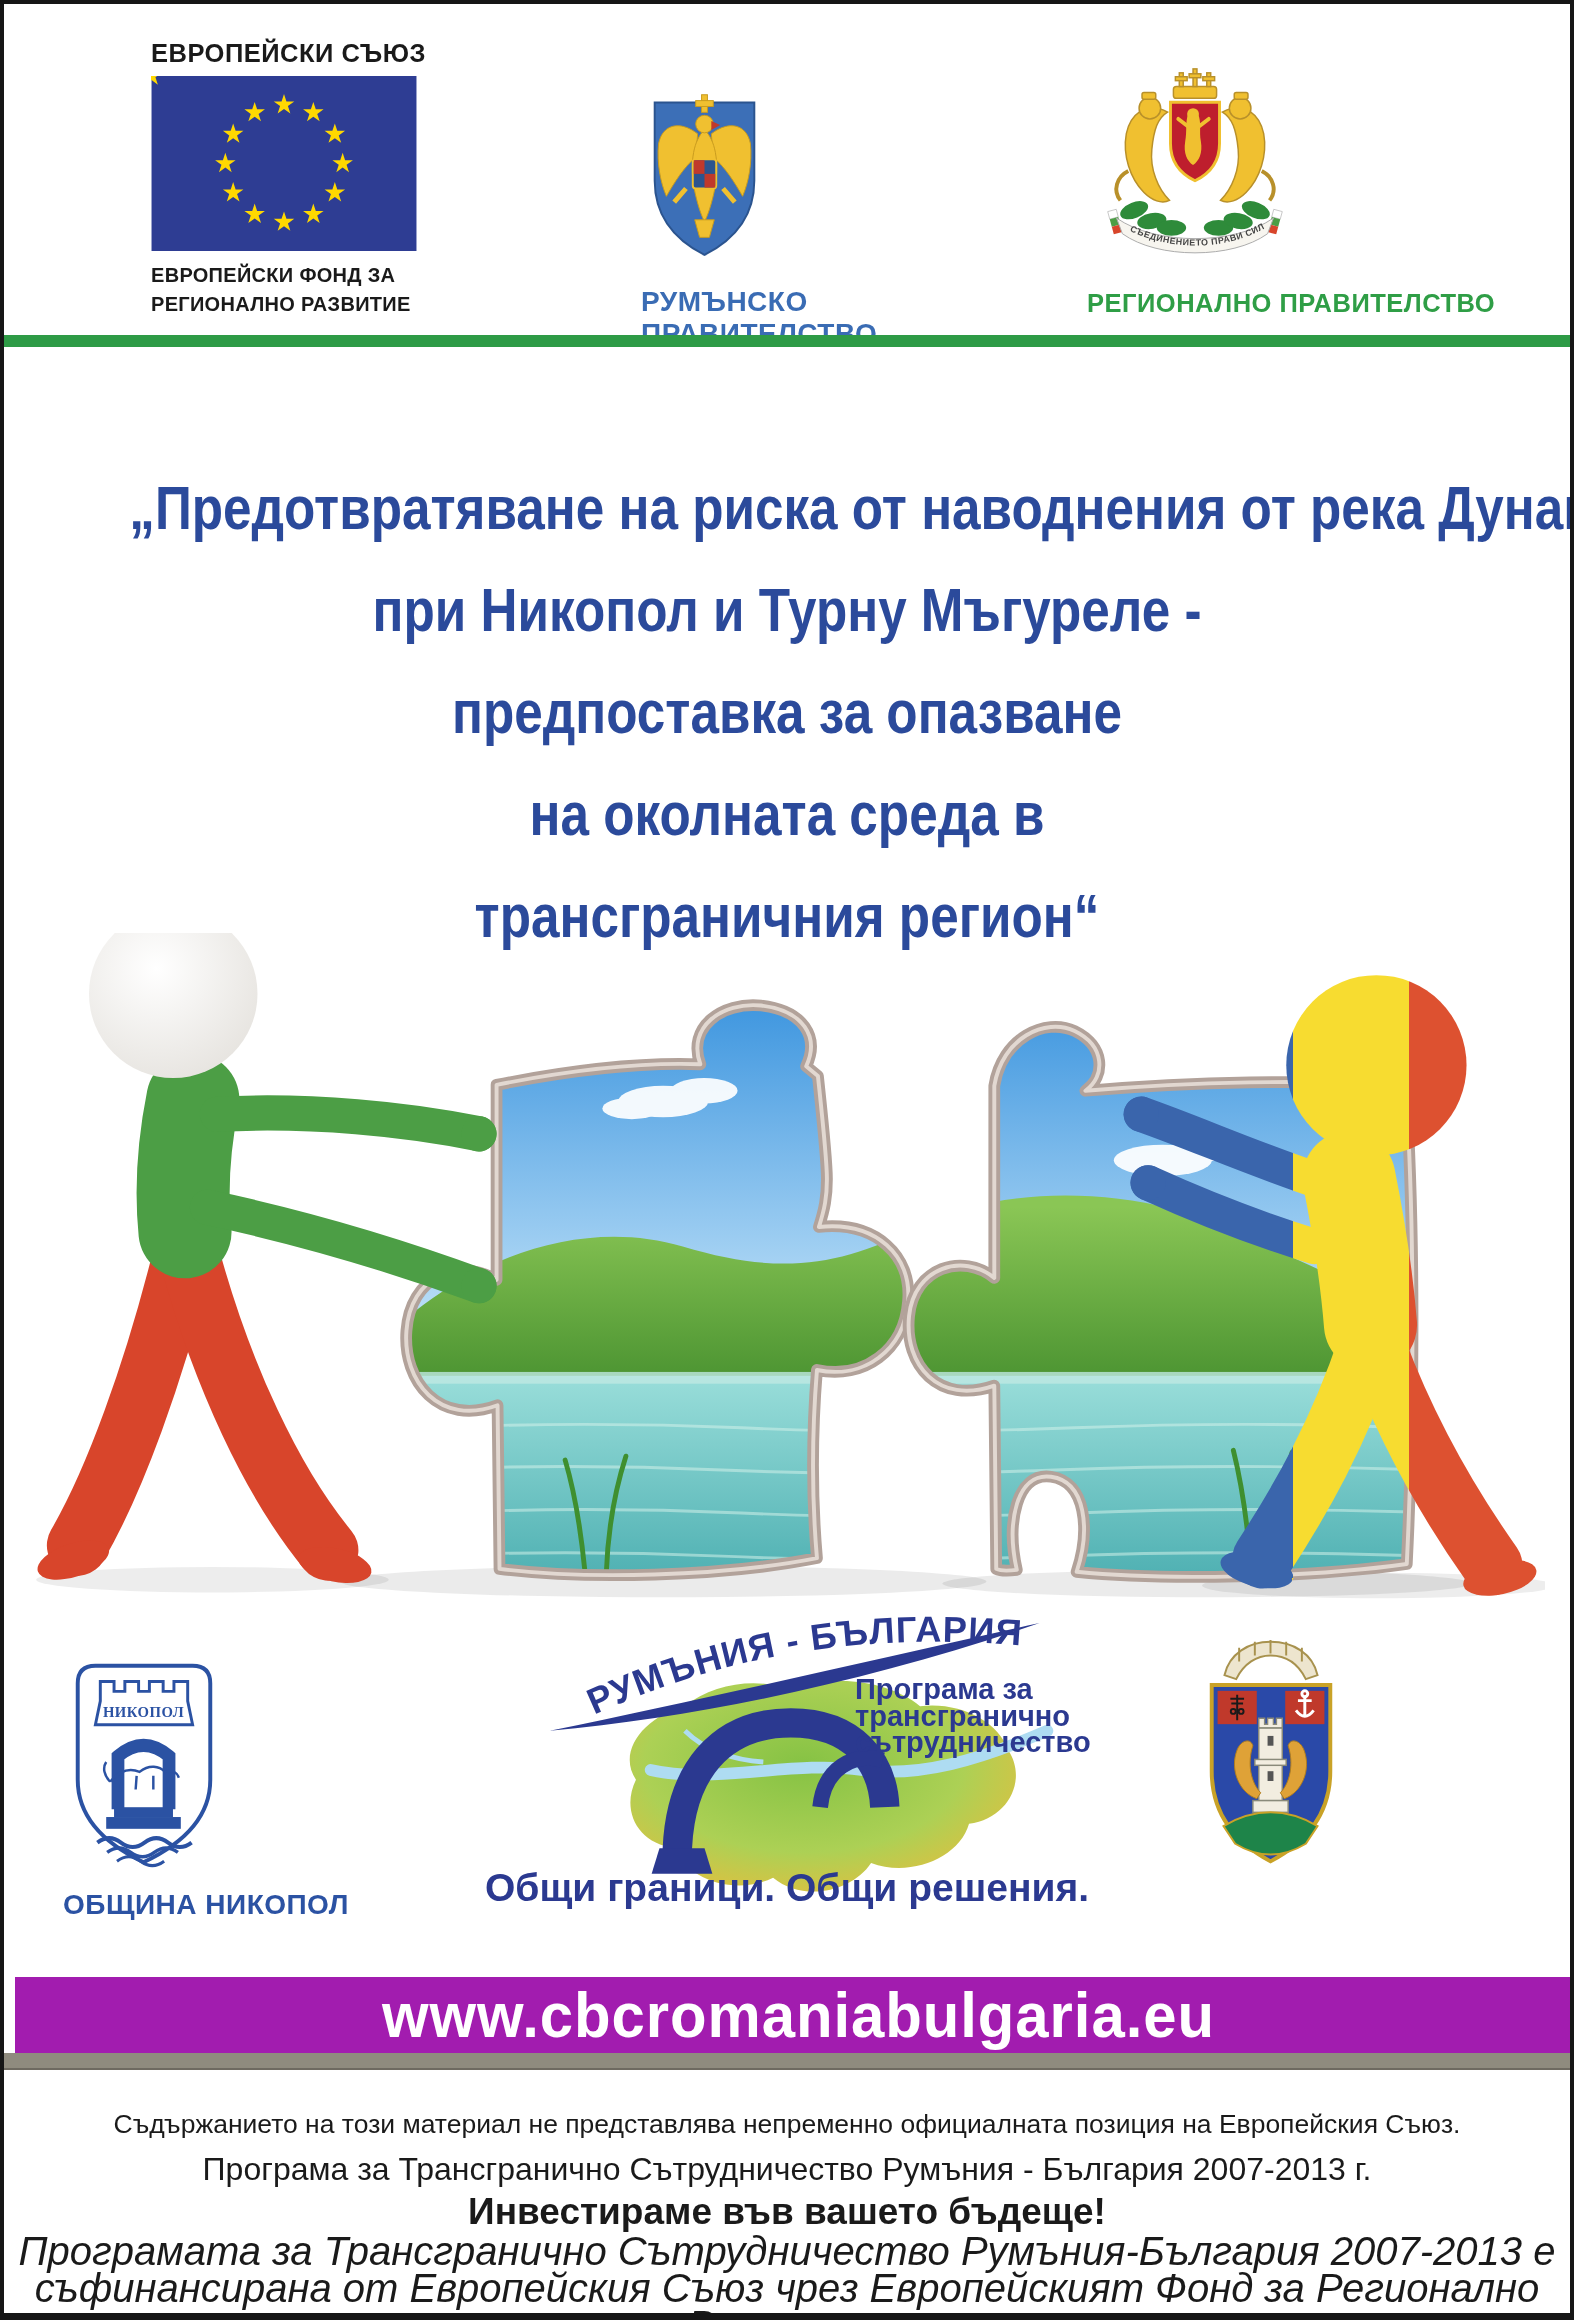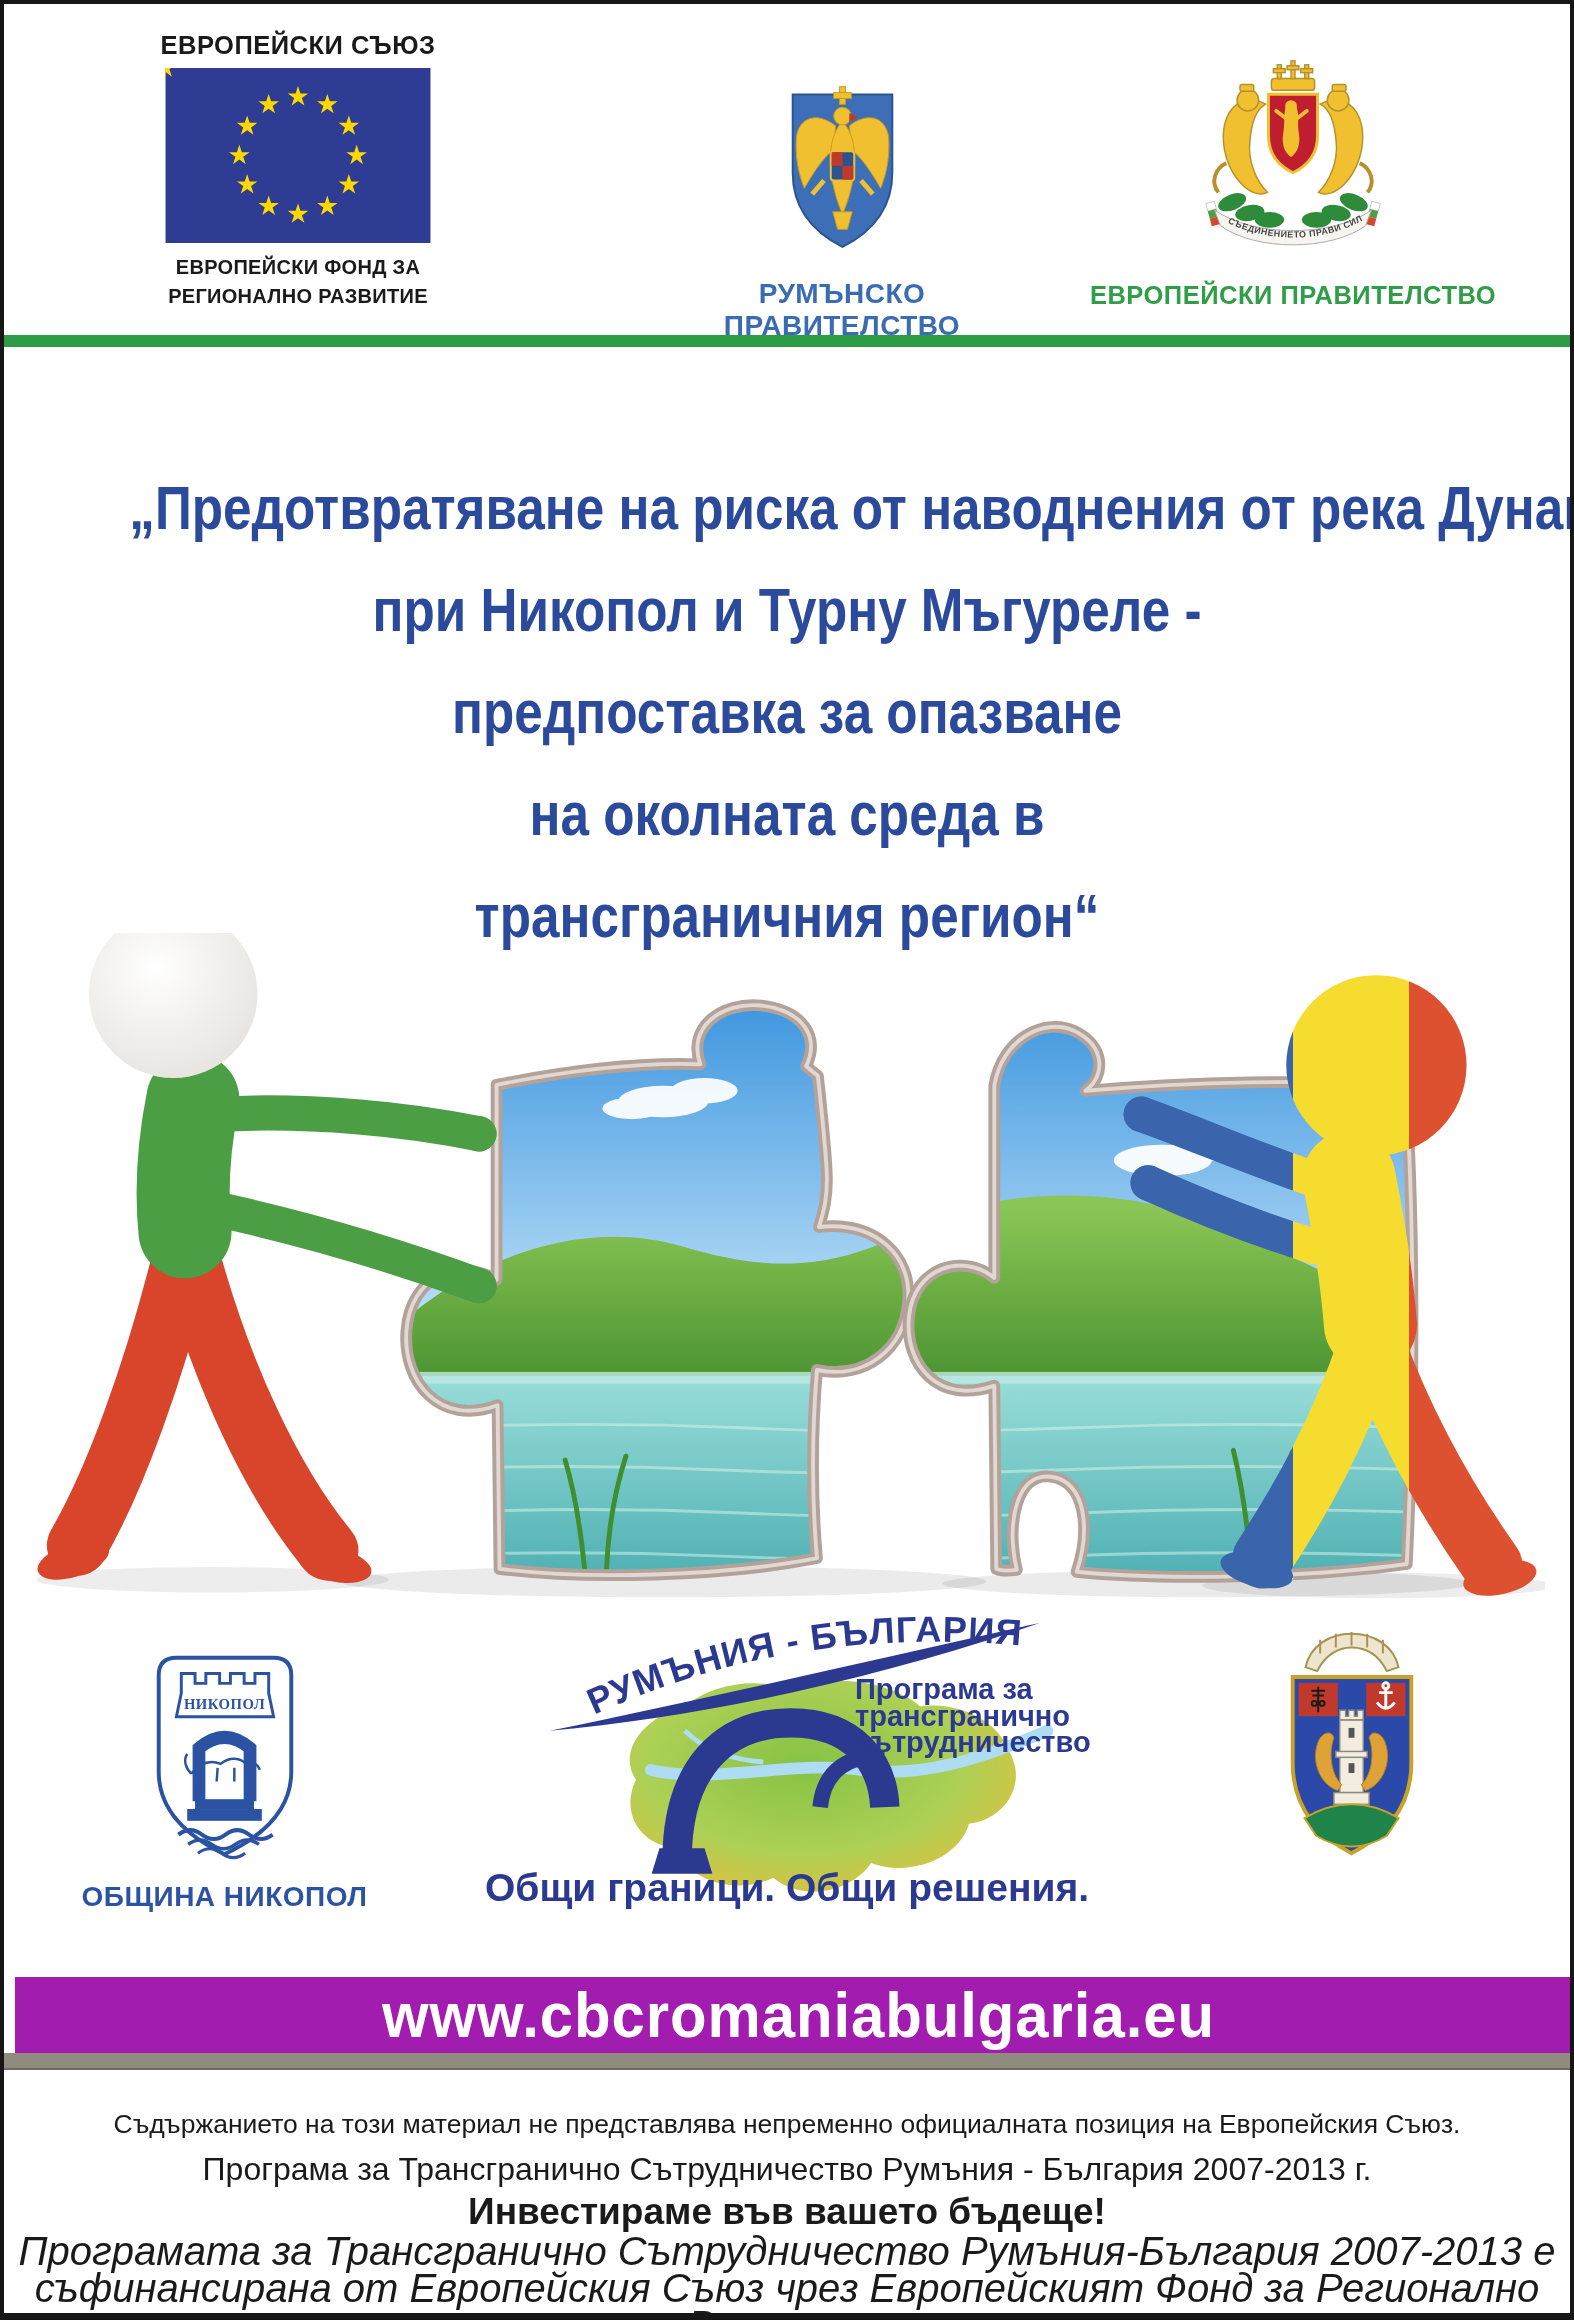--- a/index.html
+++ b/index.html
@@ -2,21 +2,21 @@
 <html><head>
 <meta charset="utf-8">
 <style>
   html,body{margin:0;padding:0;background:#fff;}
   .page{
     position:relative;width:1574px;height:2321px;background:#fff;
     box-sizing:border-box;border:4.9px solid #161616;border-bottom-width:8.8px;
     font-family:"Liberation Sans", sans-serif;overflow:hidden;
   }
   .abs{position:absolute;}
-  .ctr{text-align:center;}
+  .ctr{margin-top:8px;}
 
   
   .eu-block{left:147px;top:27.4px;width:294px;}
   .eu-top-label{font-size:25.5px;font-weight:600;color:#1a1a1a;letter-spacing:0.5px;margin-bottom:7.8px;}
   .eu-fund{font-size:20px;font-weight:600;color:#1a1a1a;line-height:29px;margin-top:5.9px;letter-spacing:0.3px;}
   .ro-block{left:637px;top:61px;width:402px;}
   .ro-label{font-size:28px;font-weight:600;color:#3A6CB4;margin-top:17.6px;letter-spacing:0.5px;}
   .bg-block{left:1083px;top:51px;width:412px;}
   .bg-label{font-size:25.5px;font-weight:600;color:#2F9E46;margin-top:13.7px;letter-spacing:0.5px;}
 
@@ -145,21 +145,21 @@
           <rect x="187" y="150" width="9" height="8" fill="#fff" stroke="#999" stroke-width=".5"></rect>
           <rect x="187" y="158" width="9" height="8" fill="#4C9E45"></rect>
           <rect x="187" y="166" width="9" height="8" fill="#D8452B"></rect>
         </g>
       <path d="M30,158 C70,186 150,186 190,158 L184,174 C148,200 72,200 36,174 Z" fill="#F7F5EF" stroke="#AAA" stroke-width="1"></path>
       <path id="ribbonP" d="M38,168 C80,192 140,192 182,168" fill="none"></path>
       <text font-size="9" font-weight="700" fill="#444" letter-spacing=".5">
         <textPath href="#ribbonP" startOffset="6">СЪЕДИНЕНИЕТО ПРАВИ СИЛАТА</textPath>
       </text>
     </svg>
-    <div class="bg-label">ЕВРОПЕЙСКИ ПРАВИТЕЛСТВО</div>
+    <div class="bg-label">РЕГИОНАЛНО ПРАВИТЕЛСТВО</div>
   </div>
 
   <div class="abs green-strip"></div>
 
   <div class="abs title-block">
     <div class="title-line">„Предотвратяване на риска от наводнения от река Дунав</div>
     <div class="title-line">при Никопол и Турну Мъгуреле -</div>
     <div class="title-line">предпоставка за опазване</div>
     <div class="title-line">на околната среда в</div>
     <div class="title-line">трансграничния регион“</div>

